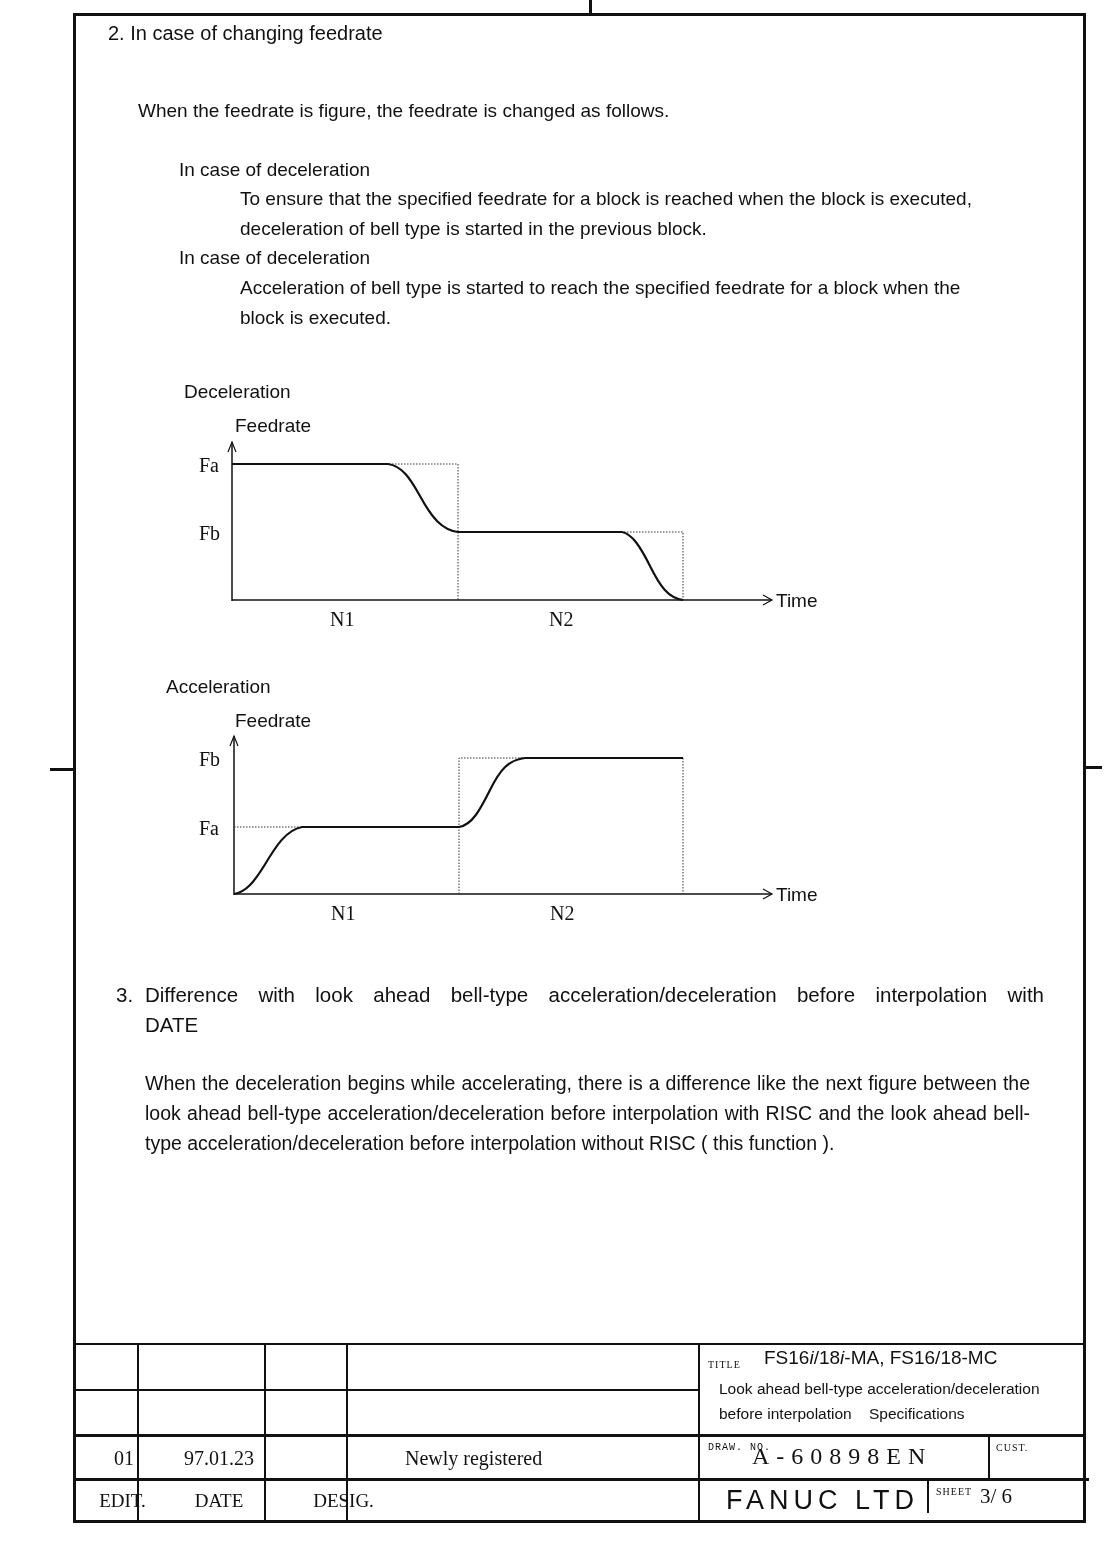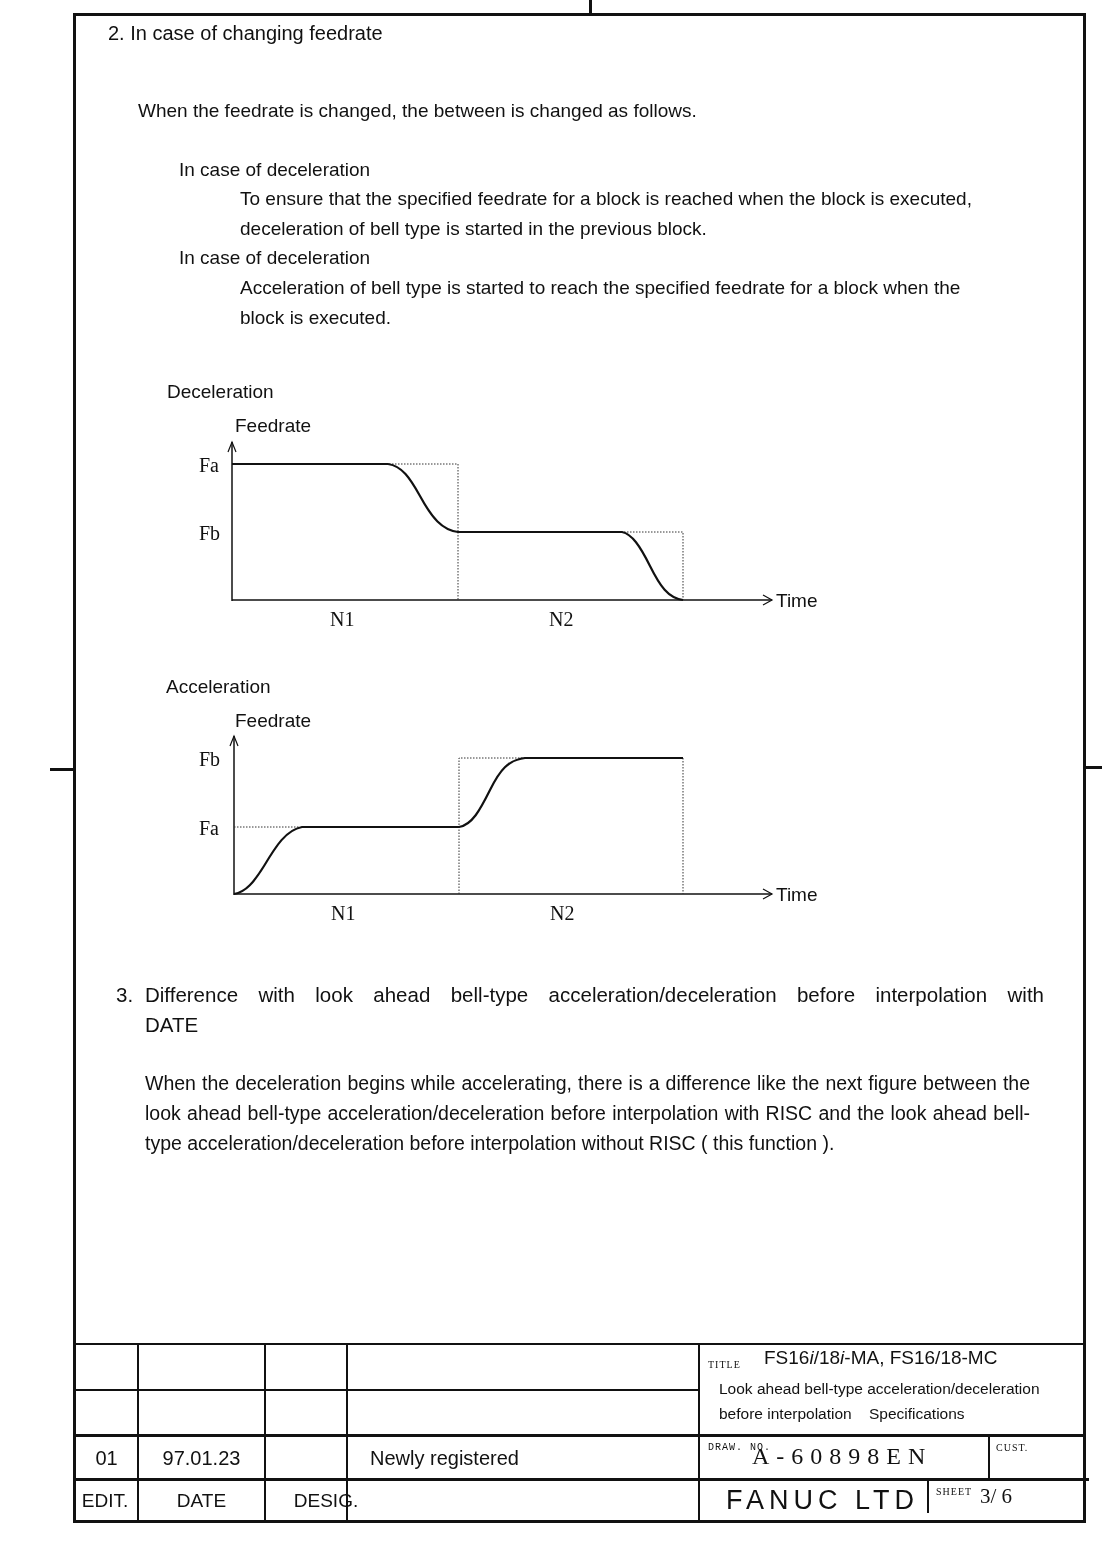--- a/index.html
+++ b/index.html
@@ -7,43 +7,43 @@
          font-family:"Liberation Sans", sans-serif; color:#111; }
   .abs { position:absolute; }
   .frame { position:absolute; left:73px; top:13px; width:1013px; height:1510px;
            border:3px solid #111; border-bottom:3px solid #111; box-sizing:border-box; }
   .tick { position:absolute; background:#111; }
   .txt { position:absolute; font-size:19px; line-height:30px; white-space:nowrap; }
   .serif { font-family:"Liberation Serif", serif; }
   .justify { position:absolute; font-size:19.5px; line-height:30px; text-align:justify; text-align-last:left; }
   .tb { position:absolute; left:76px; top:1343px; width:1013px; height:180px; }
   .cell { position:absolute; box-sizing:border-box; display:flex; align-items:center; justify-content:center;
-          font-family:Liberation Sans, sans-serif; font-size:20px; }
+          font-family:Liberation Serif, serif; font-size:20px;padding-left:35px; }
   .hl { position:absolute; background:#111; }
   .small-cap { font-family:"Liberation Serif", serif; font-size:10px; letter-spacing:1px; }
 </style>
 </head>
 <body>
 
 <div class="frame"></div>
 <div class="tick" style="left:589px;top:0;width:3px;height:14px;"></div>
 <div class="tick" style="left:50px;top:768px;width:24px;height:3px;"></div>
 <div class="tick" style="left:1086px;top:766px;width:16px;height:3px;"></div>
 
 <div class="txt" style="left:108px;top:18px;font-size:20px;">2. In case of changing feedrate</div>
-<div class="txt" style="left:138px;top:96px;">When the feedrate is changed, the between is changed as follows.</div>
+<div class="txt" style="left:138px;top:96px;">When the feedrate is figure, the feedrate is changed as follows.</div>
 
 <div class="txt" style="left:179px;top:155px;">In case of deceleration</div>
 <div class="txt" style="left:240px;top:184px;">To ensure that the specified feedrate for a block is reached when the block is executed,</div>
 <div class="txt" style="left:240px;top:214px;">deceleration of bell type is started in the previous block.</div>
 <div class="txt" style="left:179px;top:243px;">In case of deceleration</div>
 <div class="txt" style="left:240px;top:273px;">Acceleration of bell type is started to reach the specified feedrate for a block when the</div>
 <div class="txt" style="left:240px;top:303px;">block is executed.</div>
 
-<div class="txt" style="left:167px;top:377px;">Deceleration</div>
+<div class="txt" style="left:184px;top:377px;">Deceleration</div>
 <div class="txt" style="left:235px;top:411px;">Feedrate</div>
 <div class="txt serif" style="left:199px;top:450px;font-size:20px;">Fa</div>
 <div class="txt serif" style="left:199px;top:518px;font-size:20px;">Fb</div>
 <div class="txt" style="left:776px;top:586px;">Time</div>
 <div class="txt serif" style="left:330px;top:604px;font-size:20px;">N1</div>
 <div class="txt serif" style="left:549px;top:604px;font-size:20px;">N2</div>
 <svg class="abs" style="left:0;top:0;" width="1110" height="1566" viewBox="0 0 1110 1566">
 
   <line x1="232" y1="442" x2="232" y2="601" stroke="#111" stroke-width="1.5"></line>
   <polyline points="228,452 232,442 236,452" fill="none" stroke="#111" stroke-width="1.2"></polyline>

